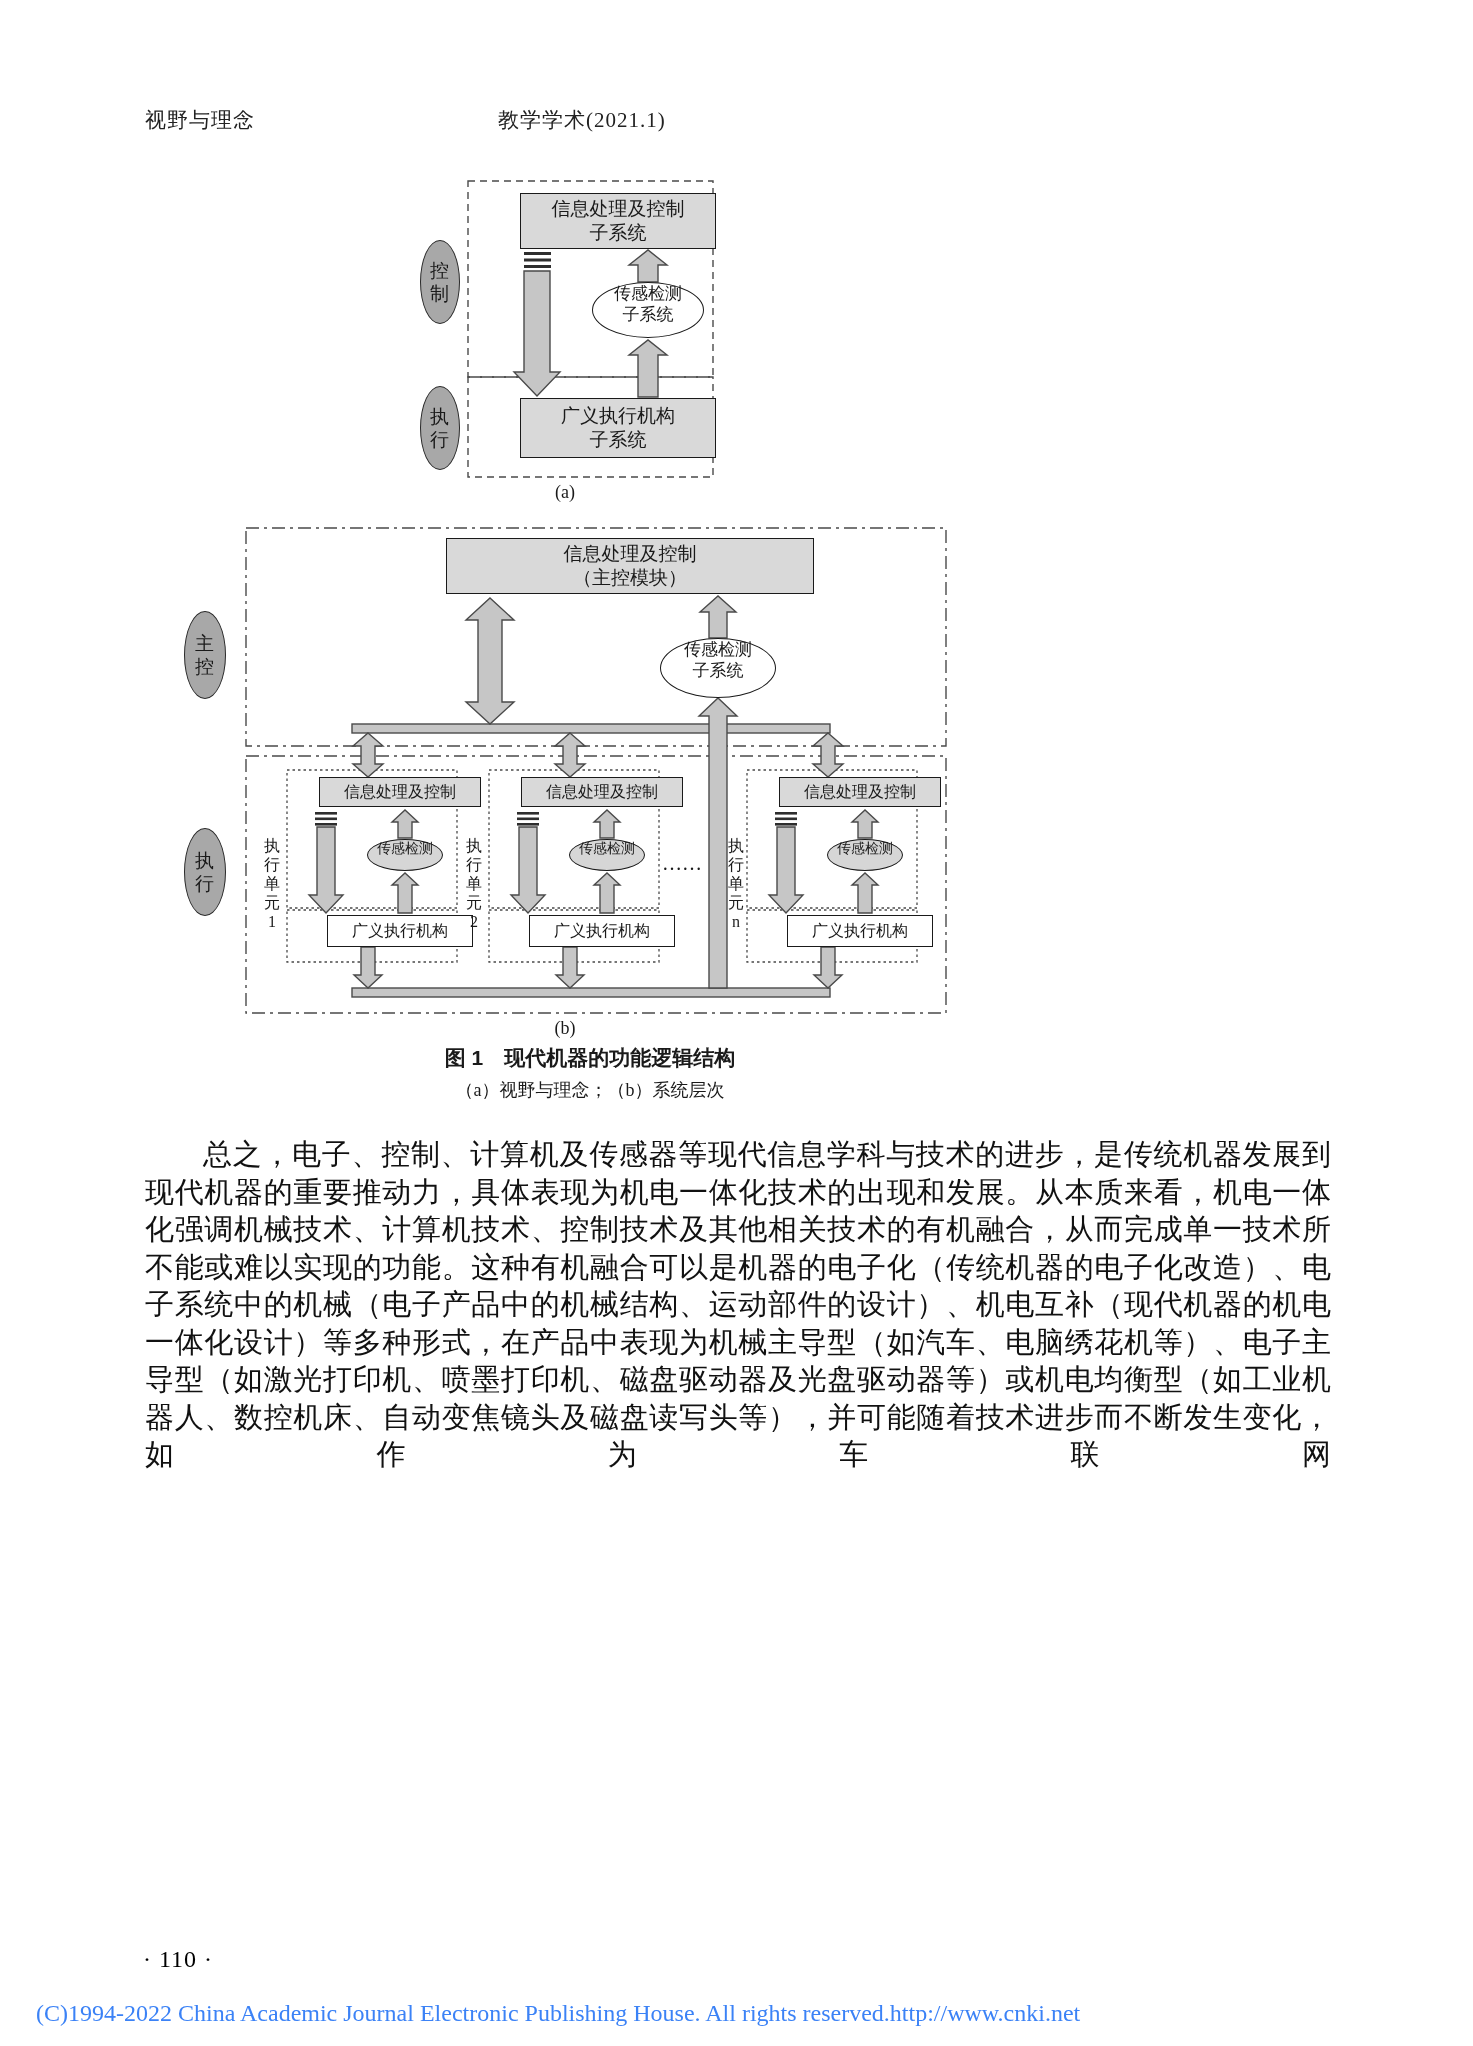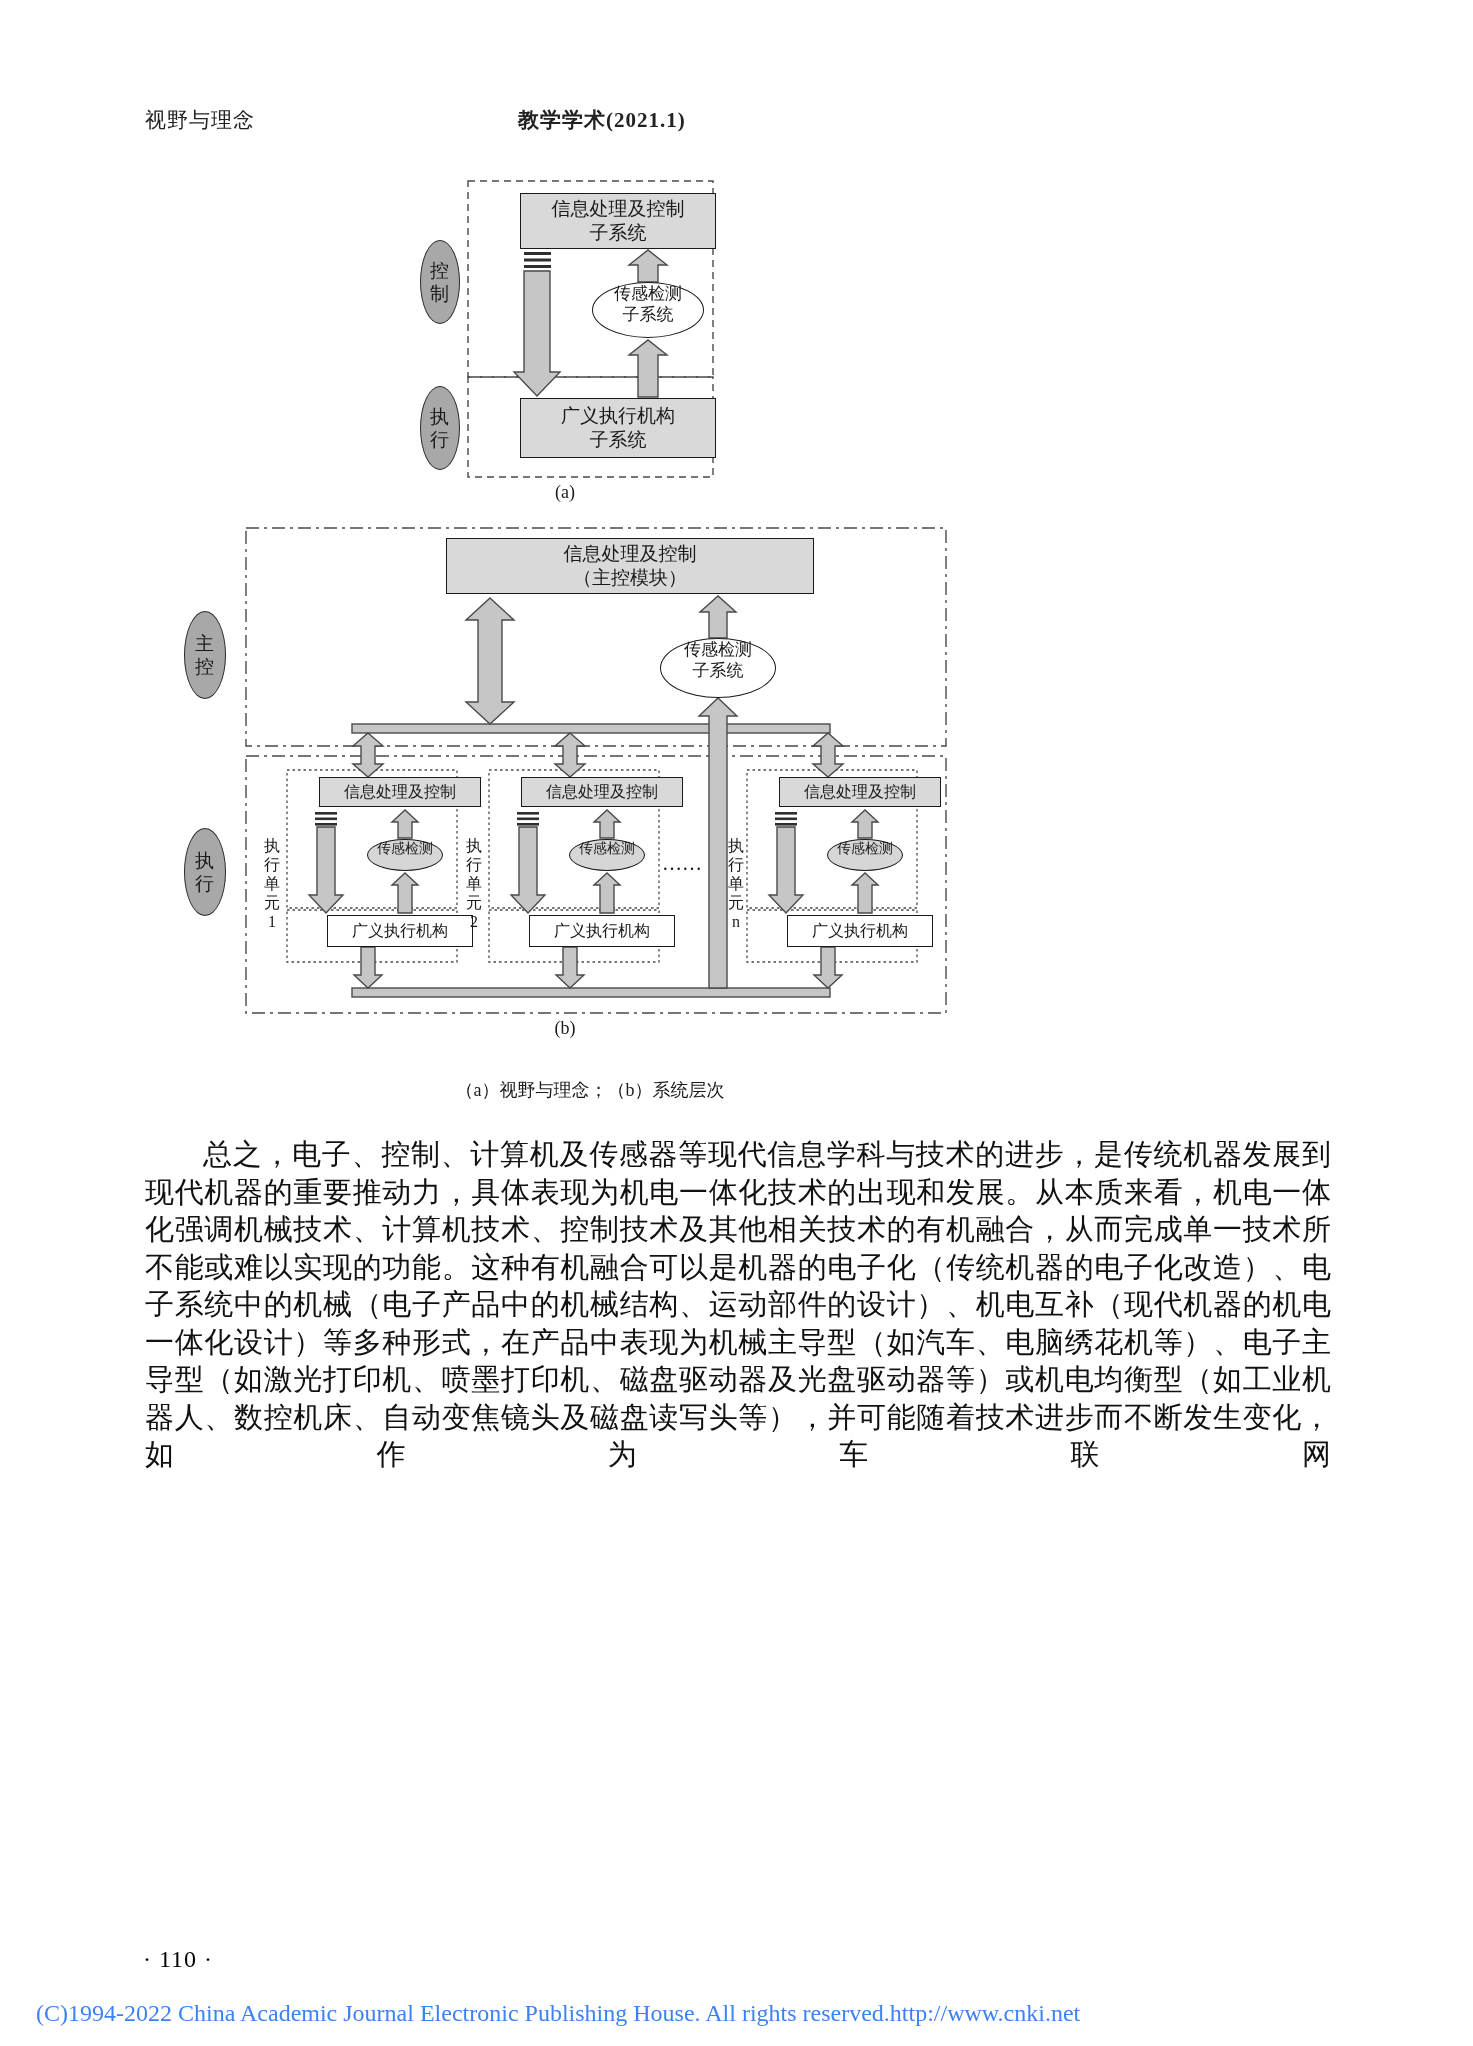--- a/index.html
+++ b/index.html
@@ -48,21 +48,21 @@
     color:#3b82f6; font-size:24px;
   }
   .pageno { font-size:24px; color:#000000; letter-spacing:1px; }
 </style>
 </head>
 <body>
 
 <div class="page">
 
   <span class="abs header-text" style="left:145px; top:106px;">视野与理念</span>
-  <span class="abs header-text" style="left:518px; top:106px;font-weight:bold;">教学学术(2021.1)</span>
+  <span class="abs header-text" style="left:498px; top:106px;">教学学术(2021.1)</span>
 
   <svg class="abs" style="left:0; top:0;" width="1473" height="2046" viewBox="0 0 1473 2046">
     <g fill="none" stroke="#4a4a4a" stroke-width="1.4">
       <rect x="468" y="181" width="245" height="196" stroke-dasharray="7 5"></rect>
       <rect x="468" y="377" width="245" height="100" stroke-dasharray="7 5"></rect>
     </g>
     <g fill="#c6c6c6" stroke="#4a4a4a" stroke-width="1.4">
       <polygon points="524,271 550,271 550,372 560,372 537,396 514,372 524,372"></polygon>
       <polygon points="638,282 658,282 658,265 667,265 648,250 629,265 638,265"></polygon>
       <polygon points="638,397 658,397 658,355 667,355 648,340 629,355 638,355"></polygon>
@@ -187,20 +187,21 @@
   </div>
   <div class="abs oval goval" style="left:827px; top:839px; width:76px; height:32px; font-size:14px;">
     <div>传感检测</div>
   </div>
   <div class="abs gbox wbox" style="left:759px; top:915px; width:146px; height:32px; font-size:16px;">
     <div>广义执行机构</div>
   </div>
 
   <div class="abs fig-label" style="left:470px; top:1018px; width:190px;">(b)</div>
 
+  <div class="abs caption-title" style="left:290px; top:1044px; width:600px;">图 1　现代机器的功能逻辑结构</div>
   <div class="abs caption-sub" style="left:290px; top:1078px; width:600px;">（a）视野与理念；（b）系统层次</div>
 
   <div class="abs body-par" style="left:145px; top:1136px; width:1186px;">总之，电子、控制、计算机及传感器等现代信息学科与技术的进步，是传统机器发展到现代机器的重要推动力，具体表现为机电一体化技术的出现和发展。从本质来看，机电一体化强调机械技术、计算机技术、控制技术及其他相关技术的有机融合，从而完成单一技术所不能或难以实现的功能。这种有机融合可以是机器的电子化（传统机器的电子化改造）、电子系统中的机械（电子产品中的机械结构、运动部件的设计）、机电互补（现代机器的机电一体化设计）等多种形式，在产品中表现为机械主导型（如汽车、电脑绣花机等）、电子主导型（如激光打印机、喷墨打印机、磁盘驱动器及光盘驱动器等）或机电均衡型（如工业机器人、数控机床、自动变焦镜头及磁盘读写头等），并可能随着技术进步而不断发生变化，如作为车联网</div>
 
   <div class="abs pageno" style="left:143px; top:1946px;">· 110 ·</div>
 
   <div class="footer-row">
     <span>(C)1994-2022 China Academic Journal Electronic Publishing House. All rights reserved.</span>
     <span>http://www.cnki.net</span>
   </div>

